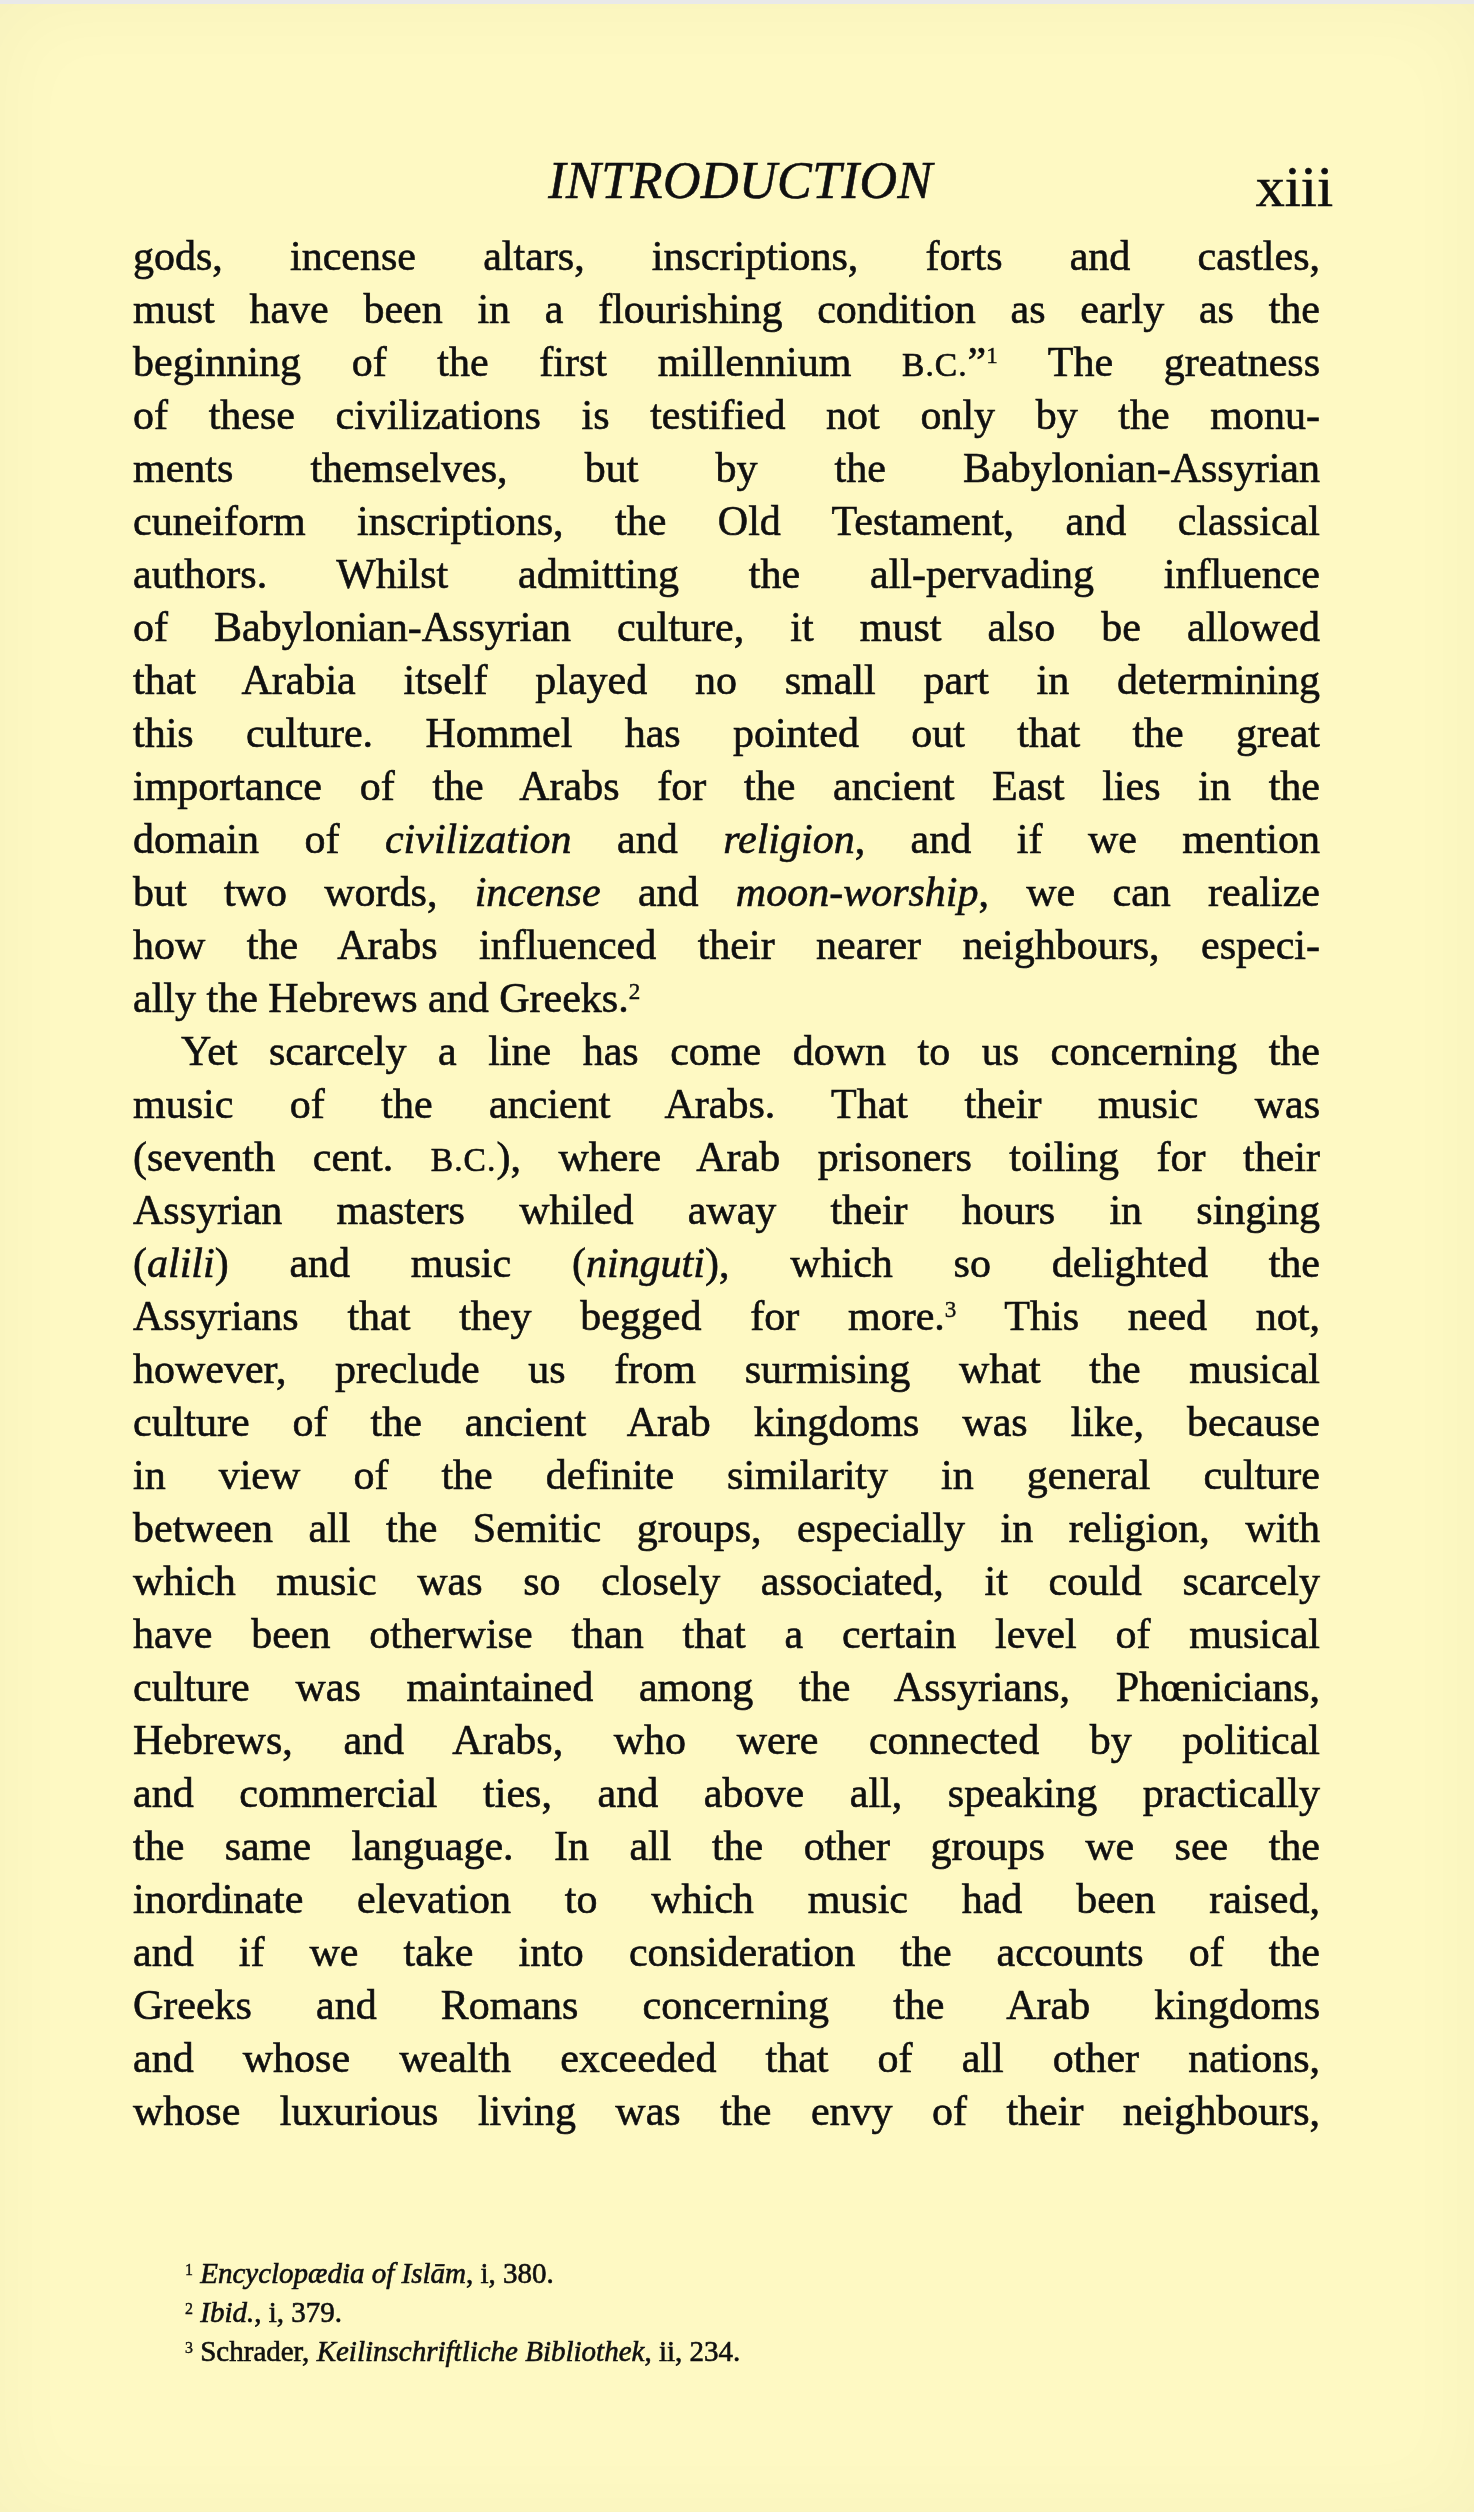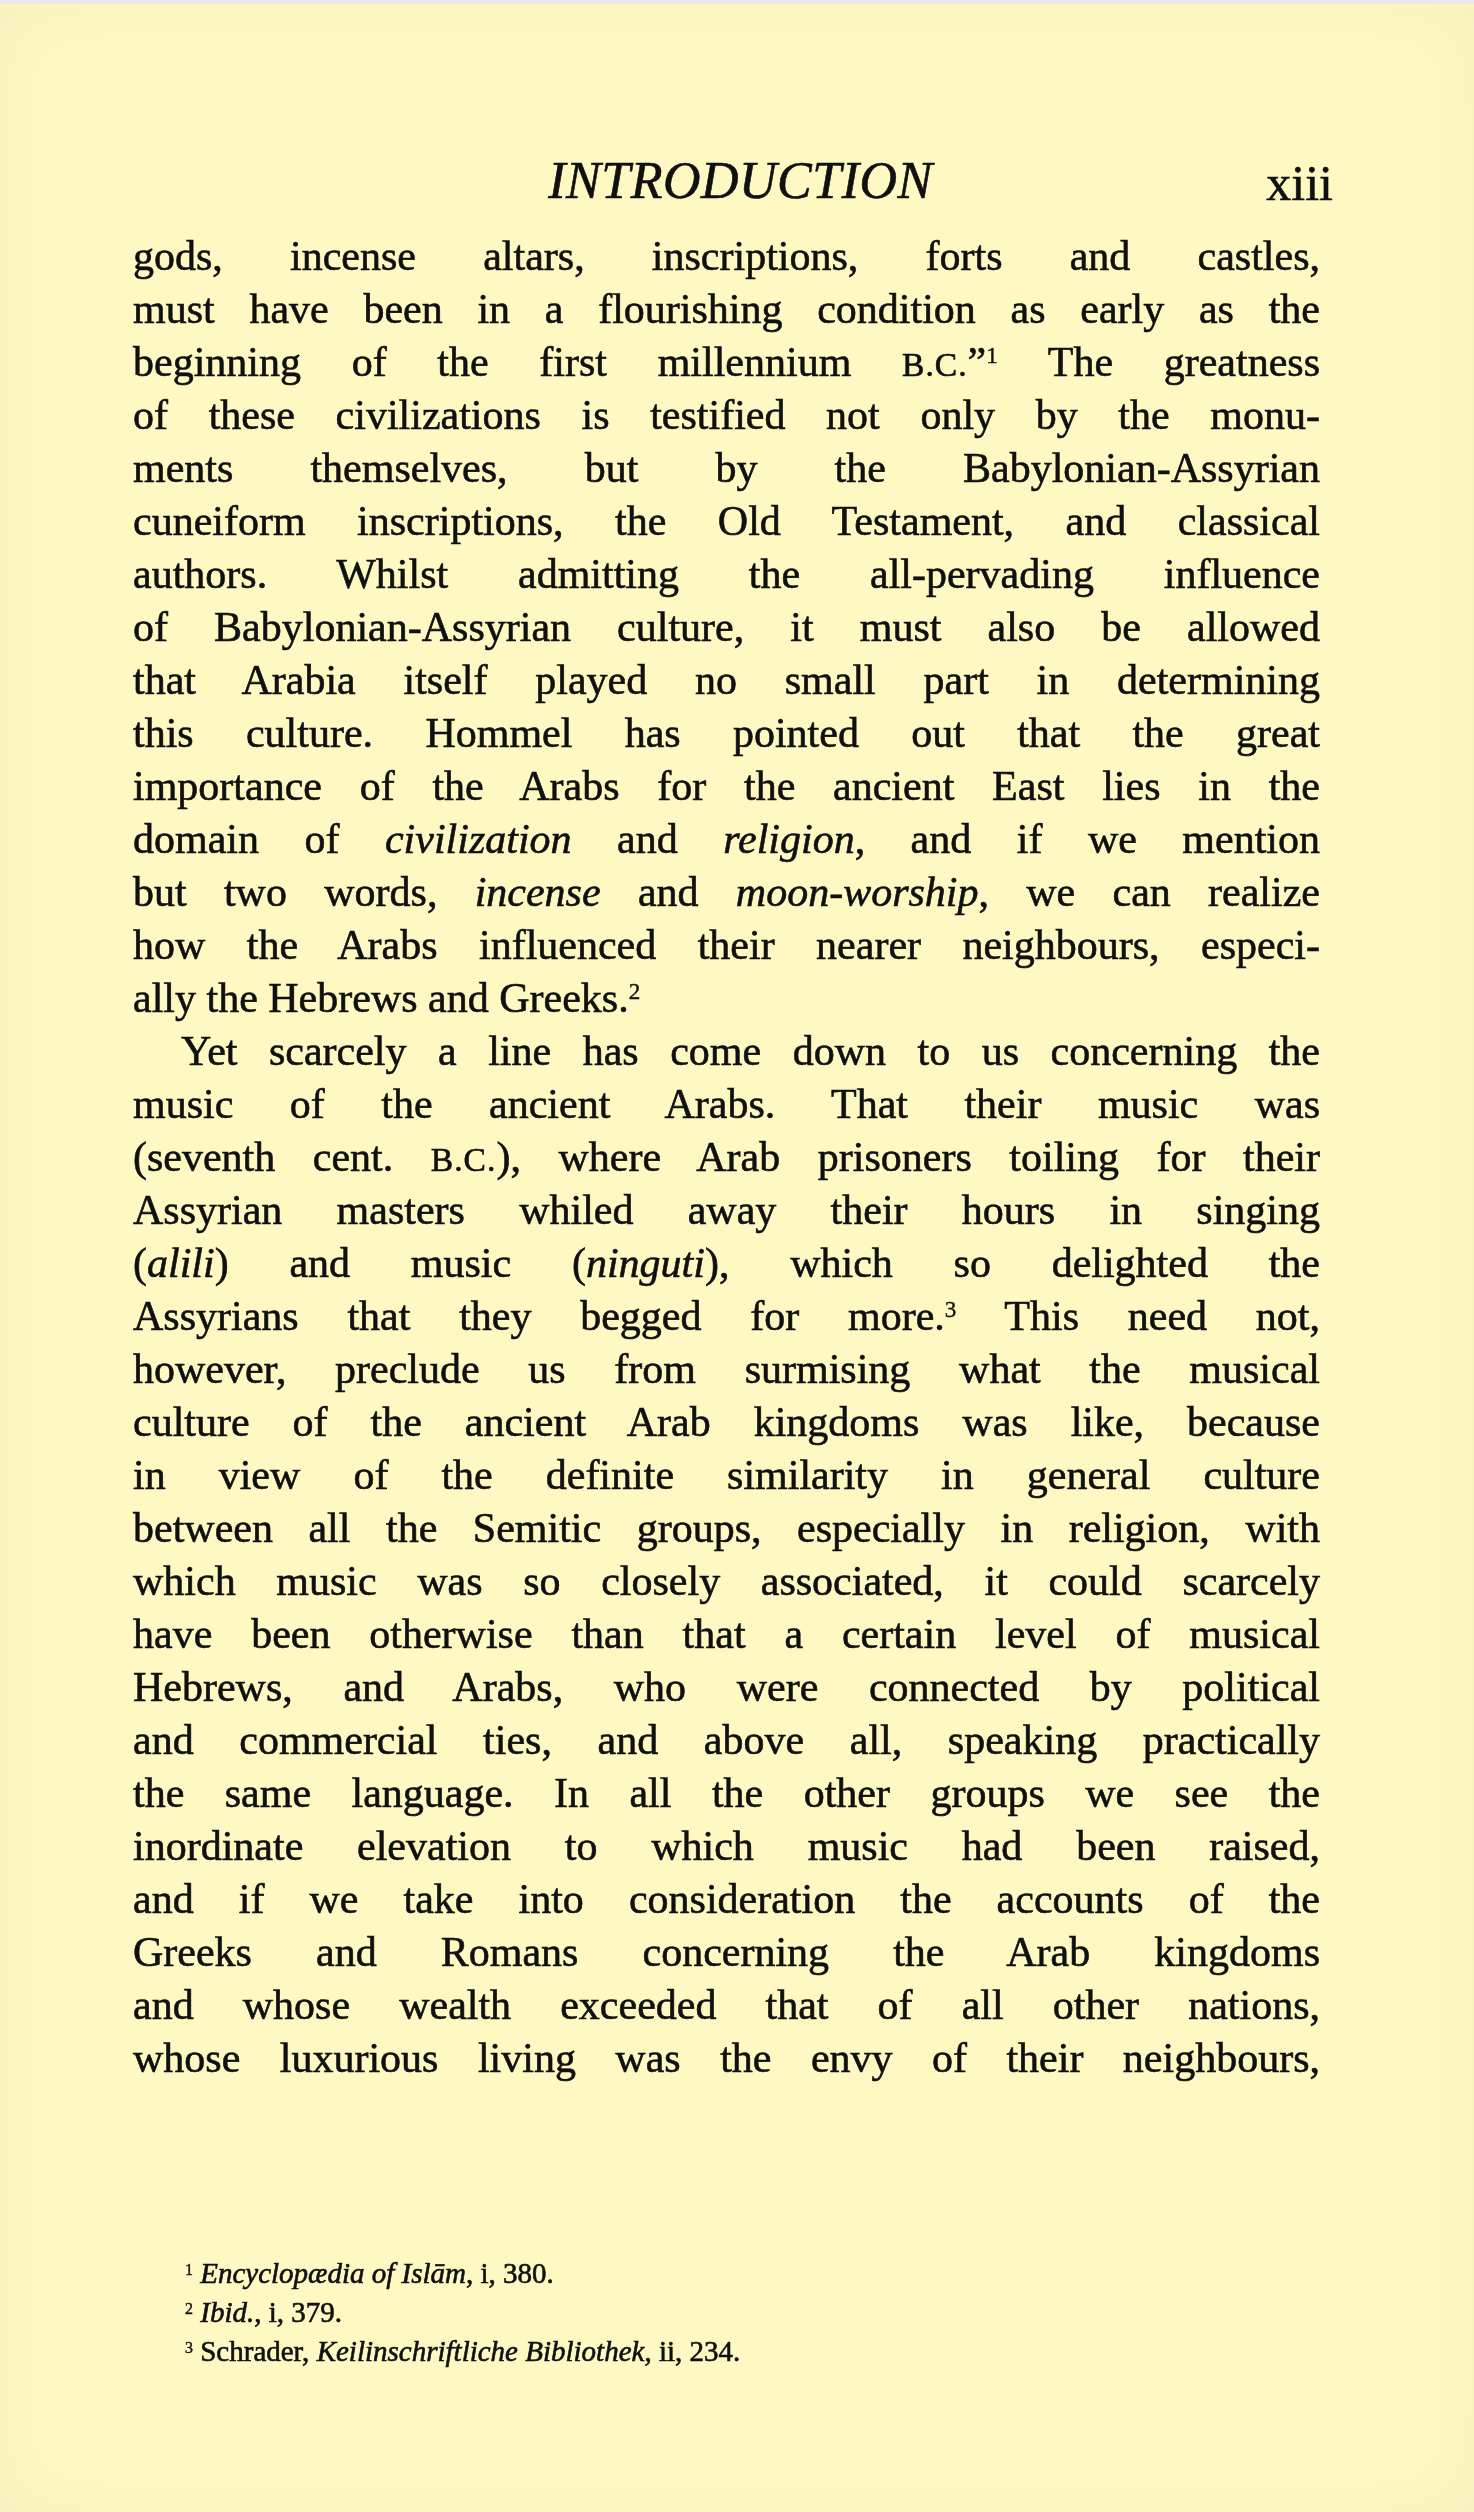--- a/index.html
+++ b/index.html
@@ -27,21 +27,21 @@
     text-align: center;
     font-style: italic;
     font-size: 52px;
     line-height: 1;
     letter-spacing: 0.5px;
   }
   .rh-num {
     position: absolute;
     right: 1px;
     top: 3.1px;
-    font-size: 50px;
+    font-size: 58px;
     line-height: 1;
   }
   
   .body-text {
     position: absolute;
     left: 133px;
     top: 226px;
     width: 1187px;
     font-size: 42px;
   }
@@ -108,20 +108,21 @@
       <div class="line"><span class="">(seventh cent. </span><span class="sc">B.C.</span><span class="">), where Arab prisoners toiling for their</span></div>
       <div class="line"><span class="">Assyrian masters whiled away their hours in singing</span></div>
       <div class="line"><span class="">(</span><span class="it">alili</span><span class="">) and music (</span><span class="it">ninguti</span><span class="">), which so delighted the</span></div>
       <div class="line"><span class="">Assyrians that they begged for more.</span><sup class="fnref">3</sup><span class=""> This need not,</span></div>
       <div class="line"><span class="">however, preclude us from surmising what the musical</span></div>
       <div class="line"><span class="">culture of the ancient Arab kingdoms was like, because</span></div>
       <div class="line"><span class="">in view of the definite similarity in general culture</span></div>
       <div class="line"><span class="">between all the Semitic groups, especially in religion, with</span></div>
       <div class="line"><span class="">which music was so closely associated, it could scarcely</span></div>
       <div class="line"><span class="">have been otherwise than that a certain level of musical</span></div>
+      <div class="line"><span class="">culture was maintained among the Assyrians, Phœnicians,</span></div>
       <div class="line"><span class="">Hebrews, and Arabs, who were connected by political</span></div>
       <div class="line"><span class="">and commercial ties, and above all, speaking practically</span></div>
       <div class="line"><span class="">the same language. In all the other groups we see the</span></div>
       <div class="line"><span class="">inordinate elevation to which music had been raised,</span></div>
       <div class="line"><span class="">and if we take into consideration the accounts of the</span></div>
       <div class="line"><span class="">Greeks and Romans concerning the Arab kingdoms</span></div>
       <div class="line"><span class="">and whose wealth exceeded that of all other nations,</span></div>
       <div class="line"><span class="">whose luxurious living was the envy of their neighbours,</span></div>
     </main>
 

